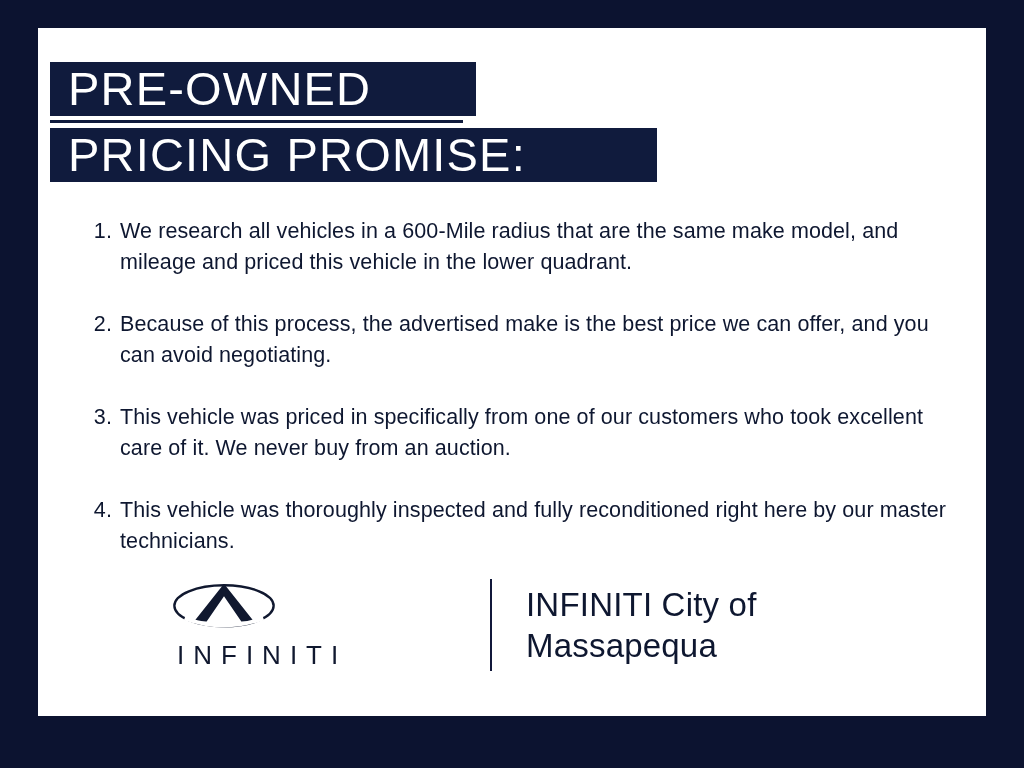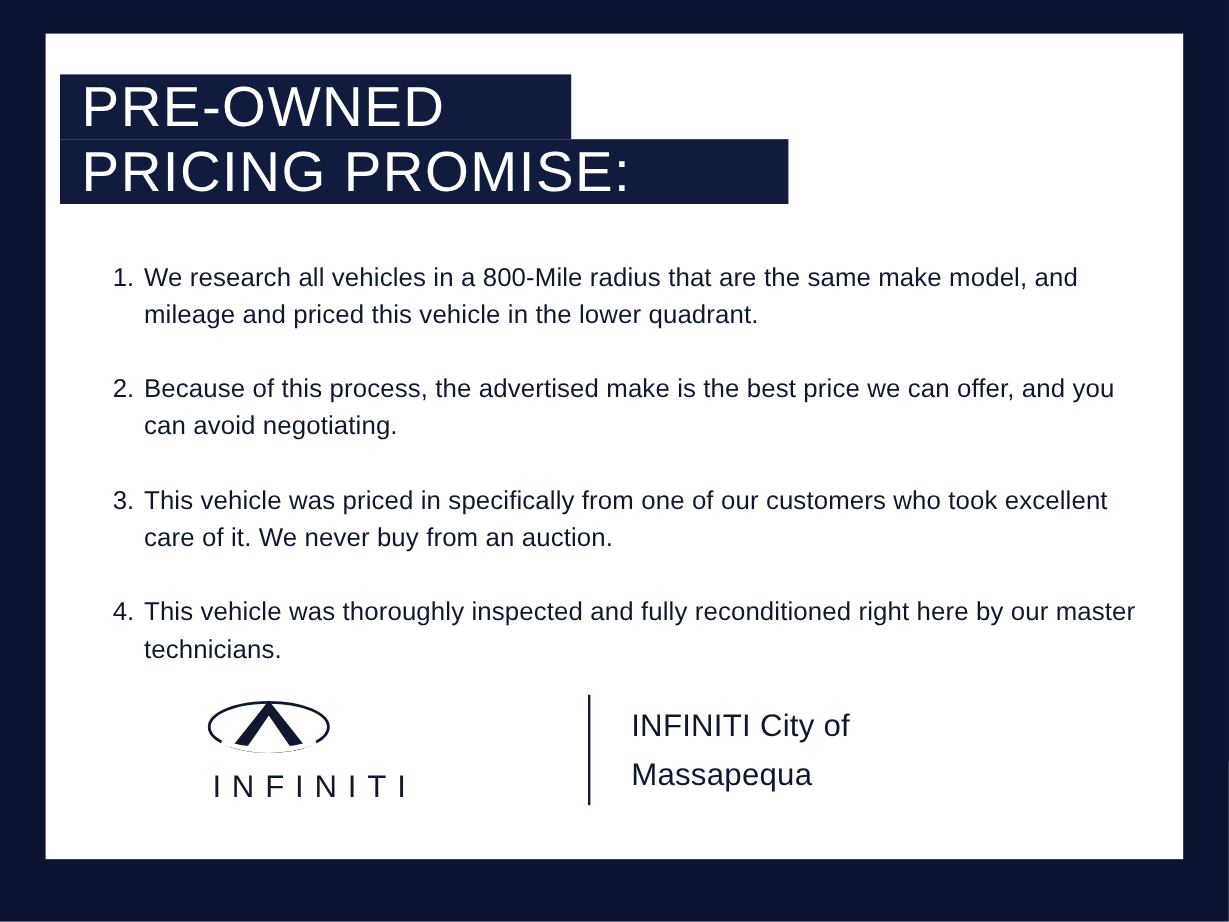--- a/index.html
+++ b/index.html
@@ -133,48 +133,48 @@
     font-weight: 400;
   }
   .divider {
     width: 2px;
     height: 92px;
     background: #11183a;
     margin: 0 34px 0 22px;
   }
   .dealer-name {
     color: #0e1730;
-    font-size: 26px;
+    font-size: 33px;
     line-height: 41px;
     max-width: 330px;
     letter-spacing: 0.2px;
   }
 </style>
 </head>
 <body>
 
 <div class="page">
   <div class="card">
 
     <div class="heading-block">
       <div class="head-line">
         <div class="head-bar one"></div>
         <div class="head-text">PRE-OWNED</div>
       </div>
       <div class="head-rule" style="top:58px;"></div>
-      <div class="head-line" style="text-decoration:underline;">
+      <div class="head-line" style="margin-top:12px;text-decoration:underline;">
         <div class="head-bar two"></div>
         <div class="head-text">PRICING PROMISE:</div>
       </div>
     </div>
 
     <ul class="promise-list">
       <li class="promise-item">
         <span class="promise-num">1.</span>
-        <span class="promise-text">We research all vehicles in a 800-Mile radius that are the same make model, and mileage and priced this vehicle in the lower quadrant.</span>
+        <span class="promise-text">We research all vehicles in a 600-Mile radius that are the same make model, and mileage and priced this vehicle in the lower quadrant.</span>
       </li>
       <li class="promise-item">
         <span class="promise-num">2.</span>
         <span class="promise-text">Because of this process, the advertised make is the best price we can offer, and you can avoid negotiating.</span>
       </li>
       <li class="promise-item">
         <span class="promise-num">3.</span>
         <span class="promise-text">This vehicle was priced in specifically from one of our customers who took excellent care of it. We never buy from an auction.</span>
       </li>
       <li class="promise-item">

